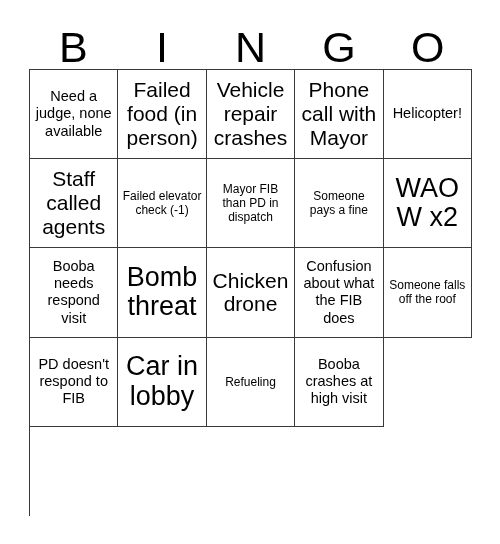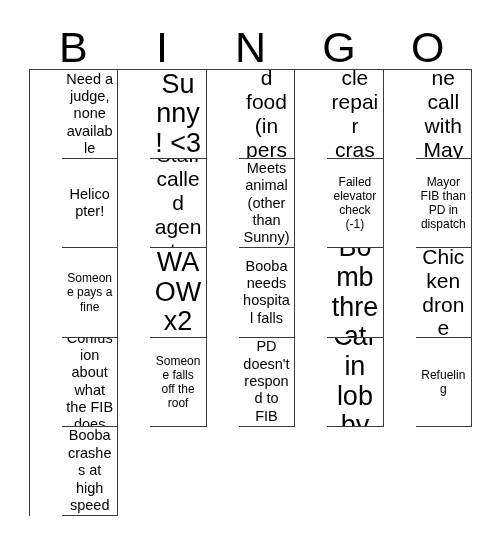--- a/index.html
+++ b/index.html
@@ -60,21 +60,20 @@
     box-sizing: border-box;
     border-right: 1px solid #3a3a3a;
     border-bottom: 1px solid #3a3a3a;
     display: flex;
     align-items: center;
     justify-content: center;
     text-align: center;
     padding: 2px 4px;
     overflow: hidden;
     background: #ffffff;
-    margin-left: 32px;
   }
   .cell-text {
     display: block;
     width: 100%;
     color: #000000;
     font-family: "Liberation Sans", sans-serif;
     line-height: 1.14;
     word-wrap: break-word;
   }
   
@@ -104,58 +103,52 @@
     </div>
     <div class="header-cell">
       <span class="header-letter">O</span>
     </div>
   </div>
 
   <div class="grid">
     <div class="cell sz-s">
         <span class="cell-text">Need a judge, none available</span>
       </div>
-    <div class="cell sz-xl">
-        <span class="cell-text">Sunny! &lt;3</span>
-      </div>
     <div class="cell sz-l">
         <span class="cell-text">Failed food (in person)</span>
       </div>
     <div class="cell sz-l">
         <span class="cell-text">Vehicle repair crashes</span>
       </div>
     <div class="cell sz-l">
         <span class="cell-text">Phone call with Mayor</span>
       </div>
 
     <div class="cell sz-s">
         <span class="cell-text">Helicopter!</span>
       </div>
     <div class="cell sz-l">
         <span class="cell-text">Staff called agents</span>
       </div>
-    <div class="cell sz-s">
-        <span class="cell-text">Meets animal (other than Sunny)</span>
-      </div>
 
     <div class="cell sz-m">
         <span class="cell-text">Failed elevator check (-1)</span>
       </div>
     <div class="cell sz-m">
         <span class="cell-text">Mayor FIB than PD in dispatch</span>
       </div>
     <div class="cell sz-m">
         <span class="cell-text">Someone pays a fine</span>
       </div>
     <div class="cell sz-xl">
         <span class="cell-text">WAOW x2</span>
       </div>
 
     <div class="cell sz-s">
-        <span class="cell-text">Booba needs hospital falls</span>
+        <span class="cell-text">Booba needs respond visit</span>
       </div>
     <div class="cell sz-xl">
         <span class="cell-text">Bomb threat</span>
       </div>
     <div class="cell sz-l">
         <span class="cell-text">Chicken drone</span>
       </div>
     <div class="cell sz-s">
         <span class="cell-text">Confusion about what the FIB does</span>
       </div>
@@ -166,17 +159,17 @@
     <div class="cell sz-s">
         <span class="cell-text">PD doesn't respond to FIB</span>
       </div>
     <div class="cell sz-xl">
         <span class="cell-text">Car in lobby</span>
       </div>
     <div class="cell sz-m">
         <span class="cell-text">Refueling</span>
       </div>
     <div class="cell sz-s">
-        <span class="cell-text">Booba crashes at high speed</span>
+        <span class="cell-text">Booba crashes at high visit</span>
       </div>
   </div>
 
 </div>
 
 </body></html>

